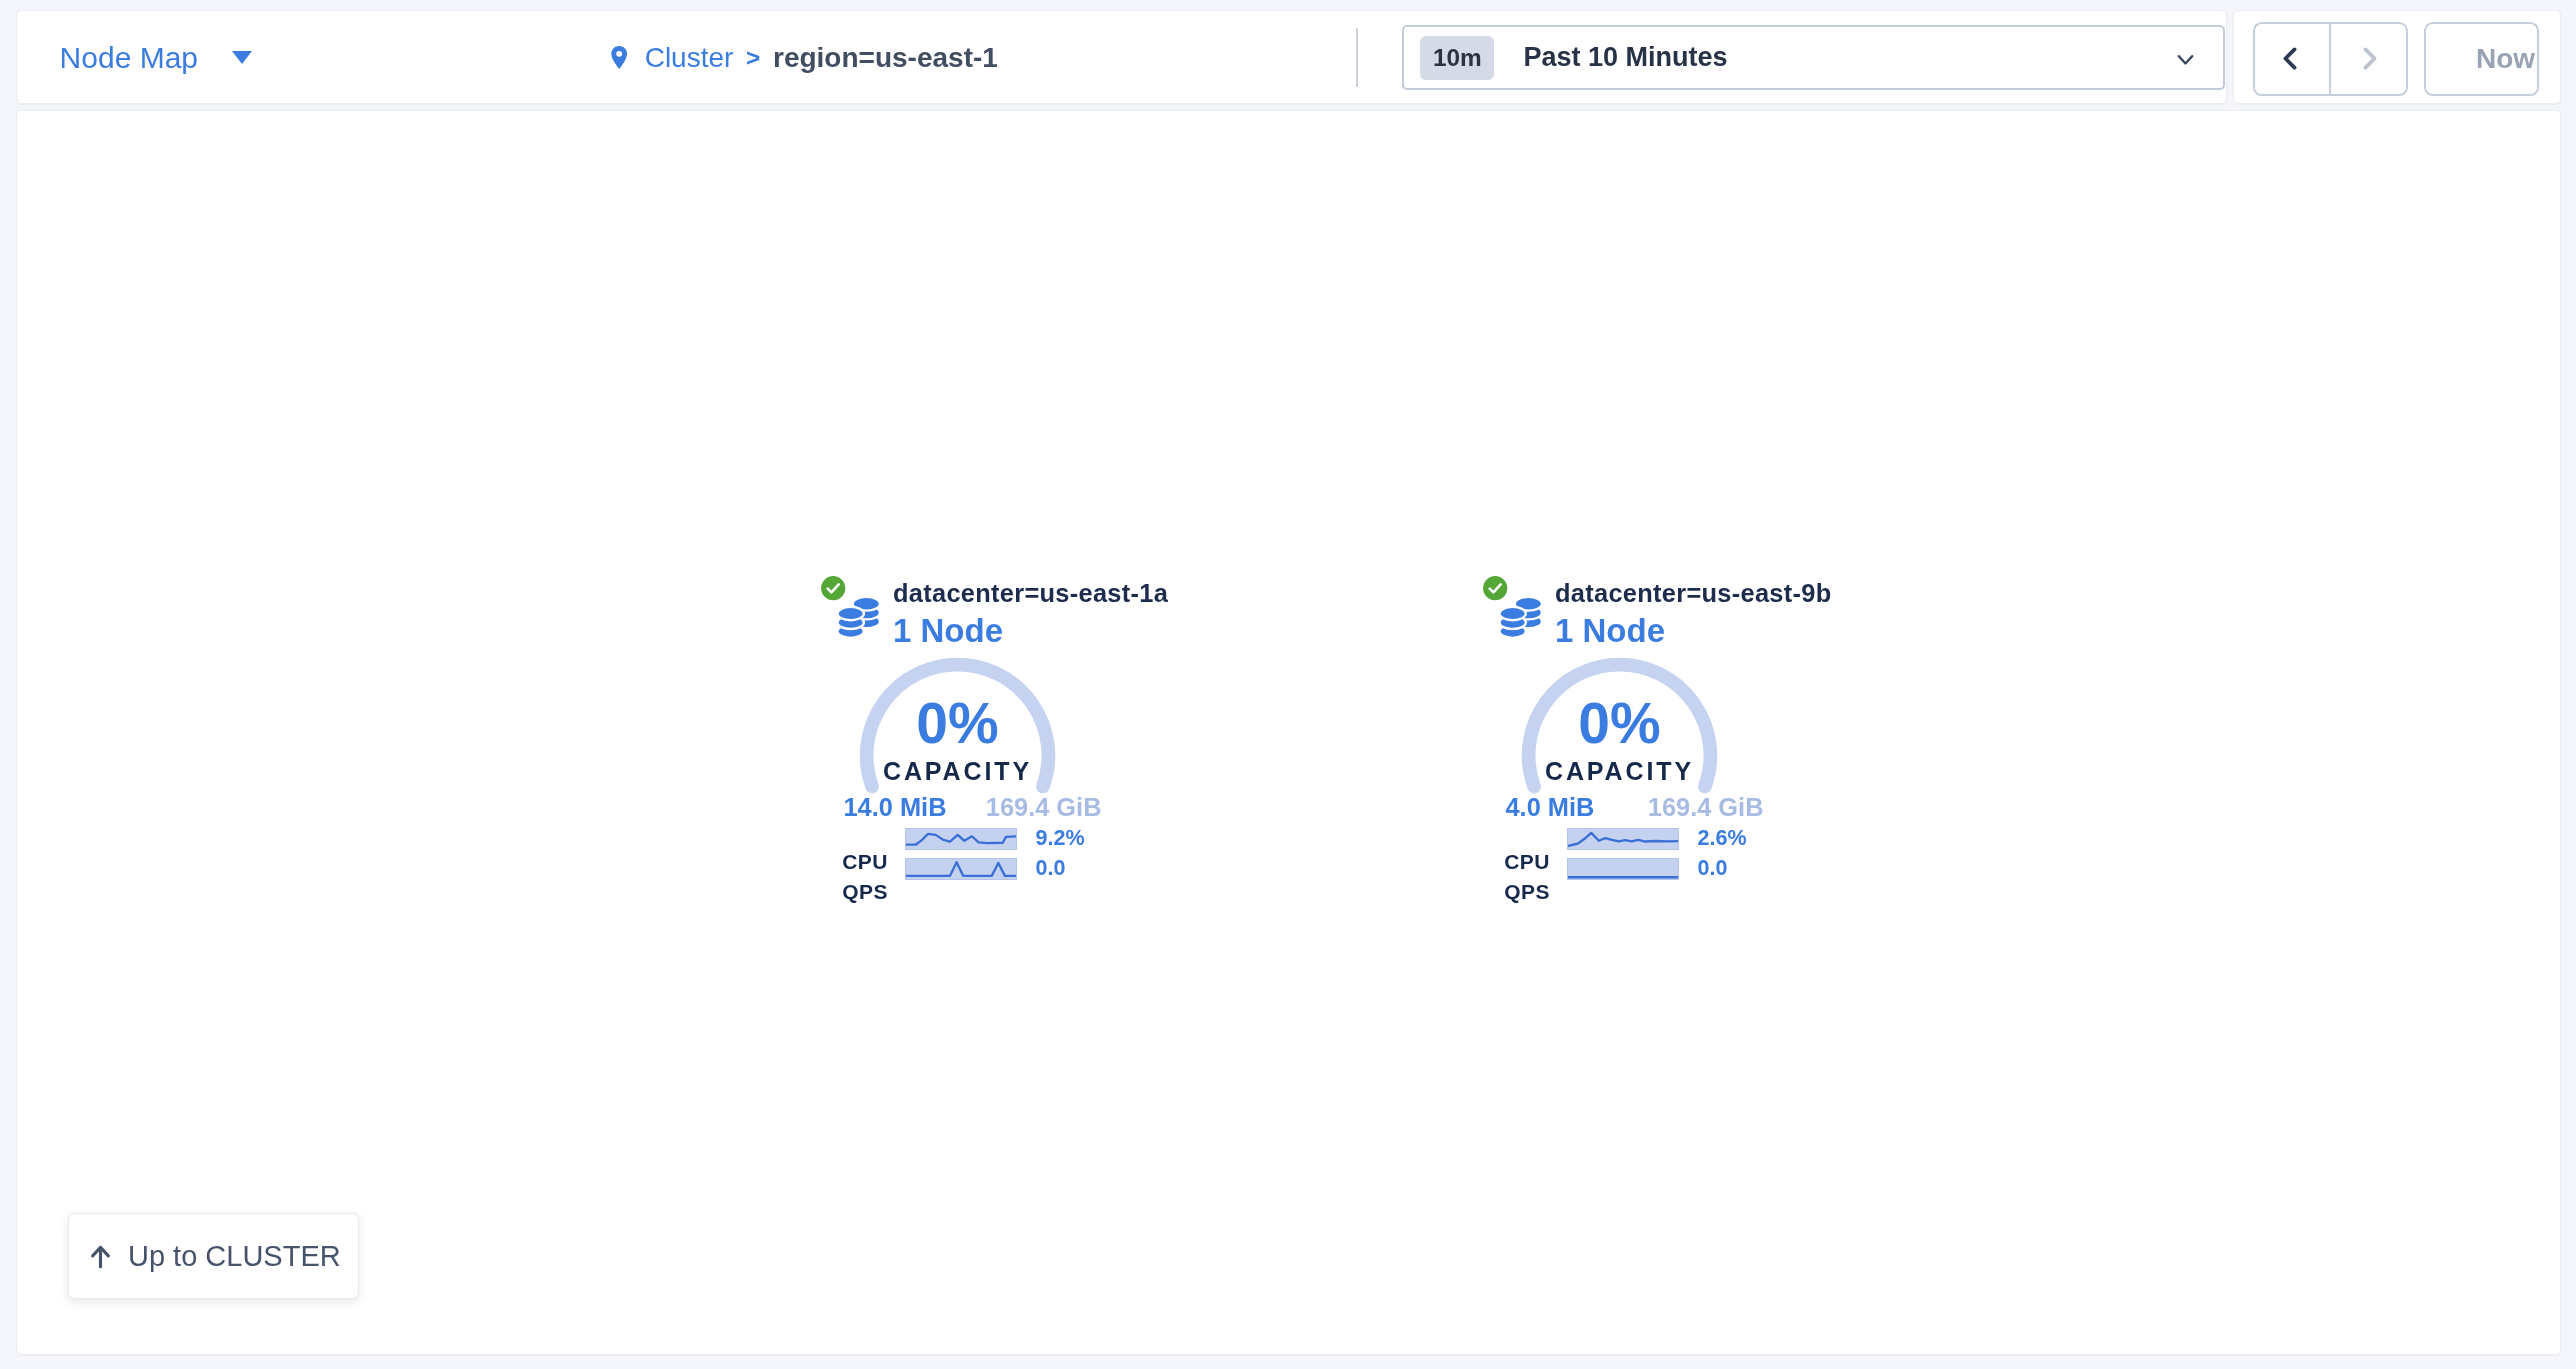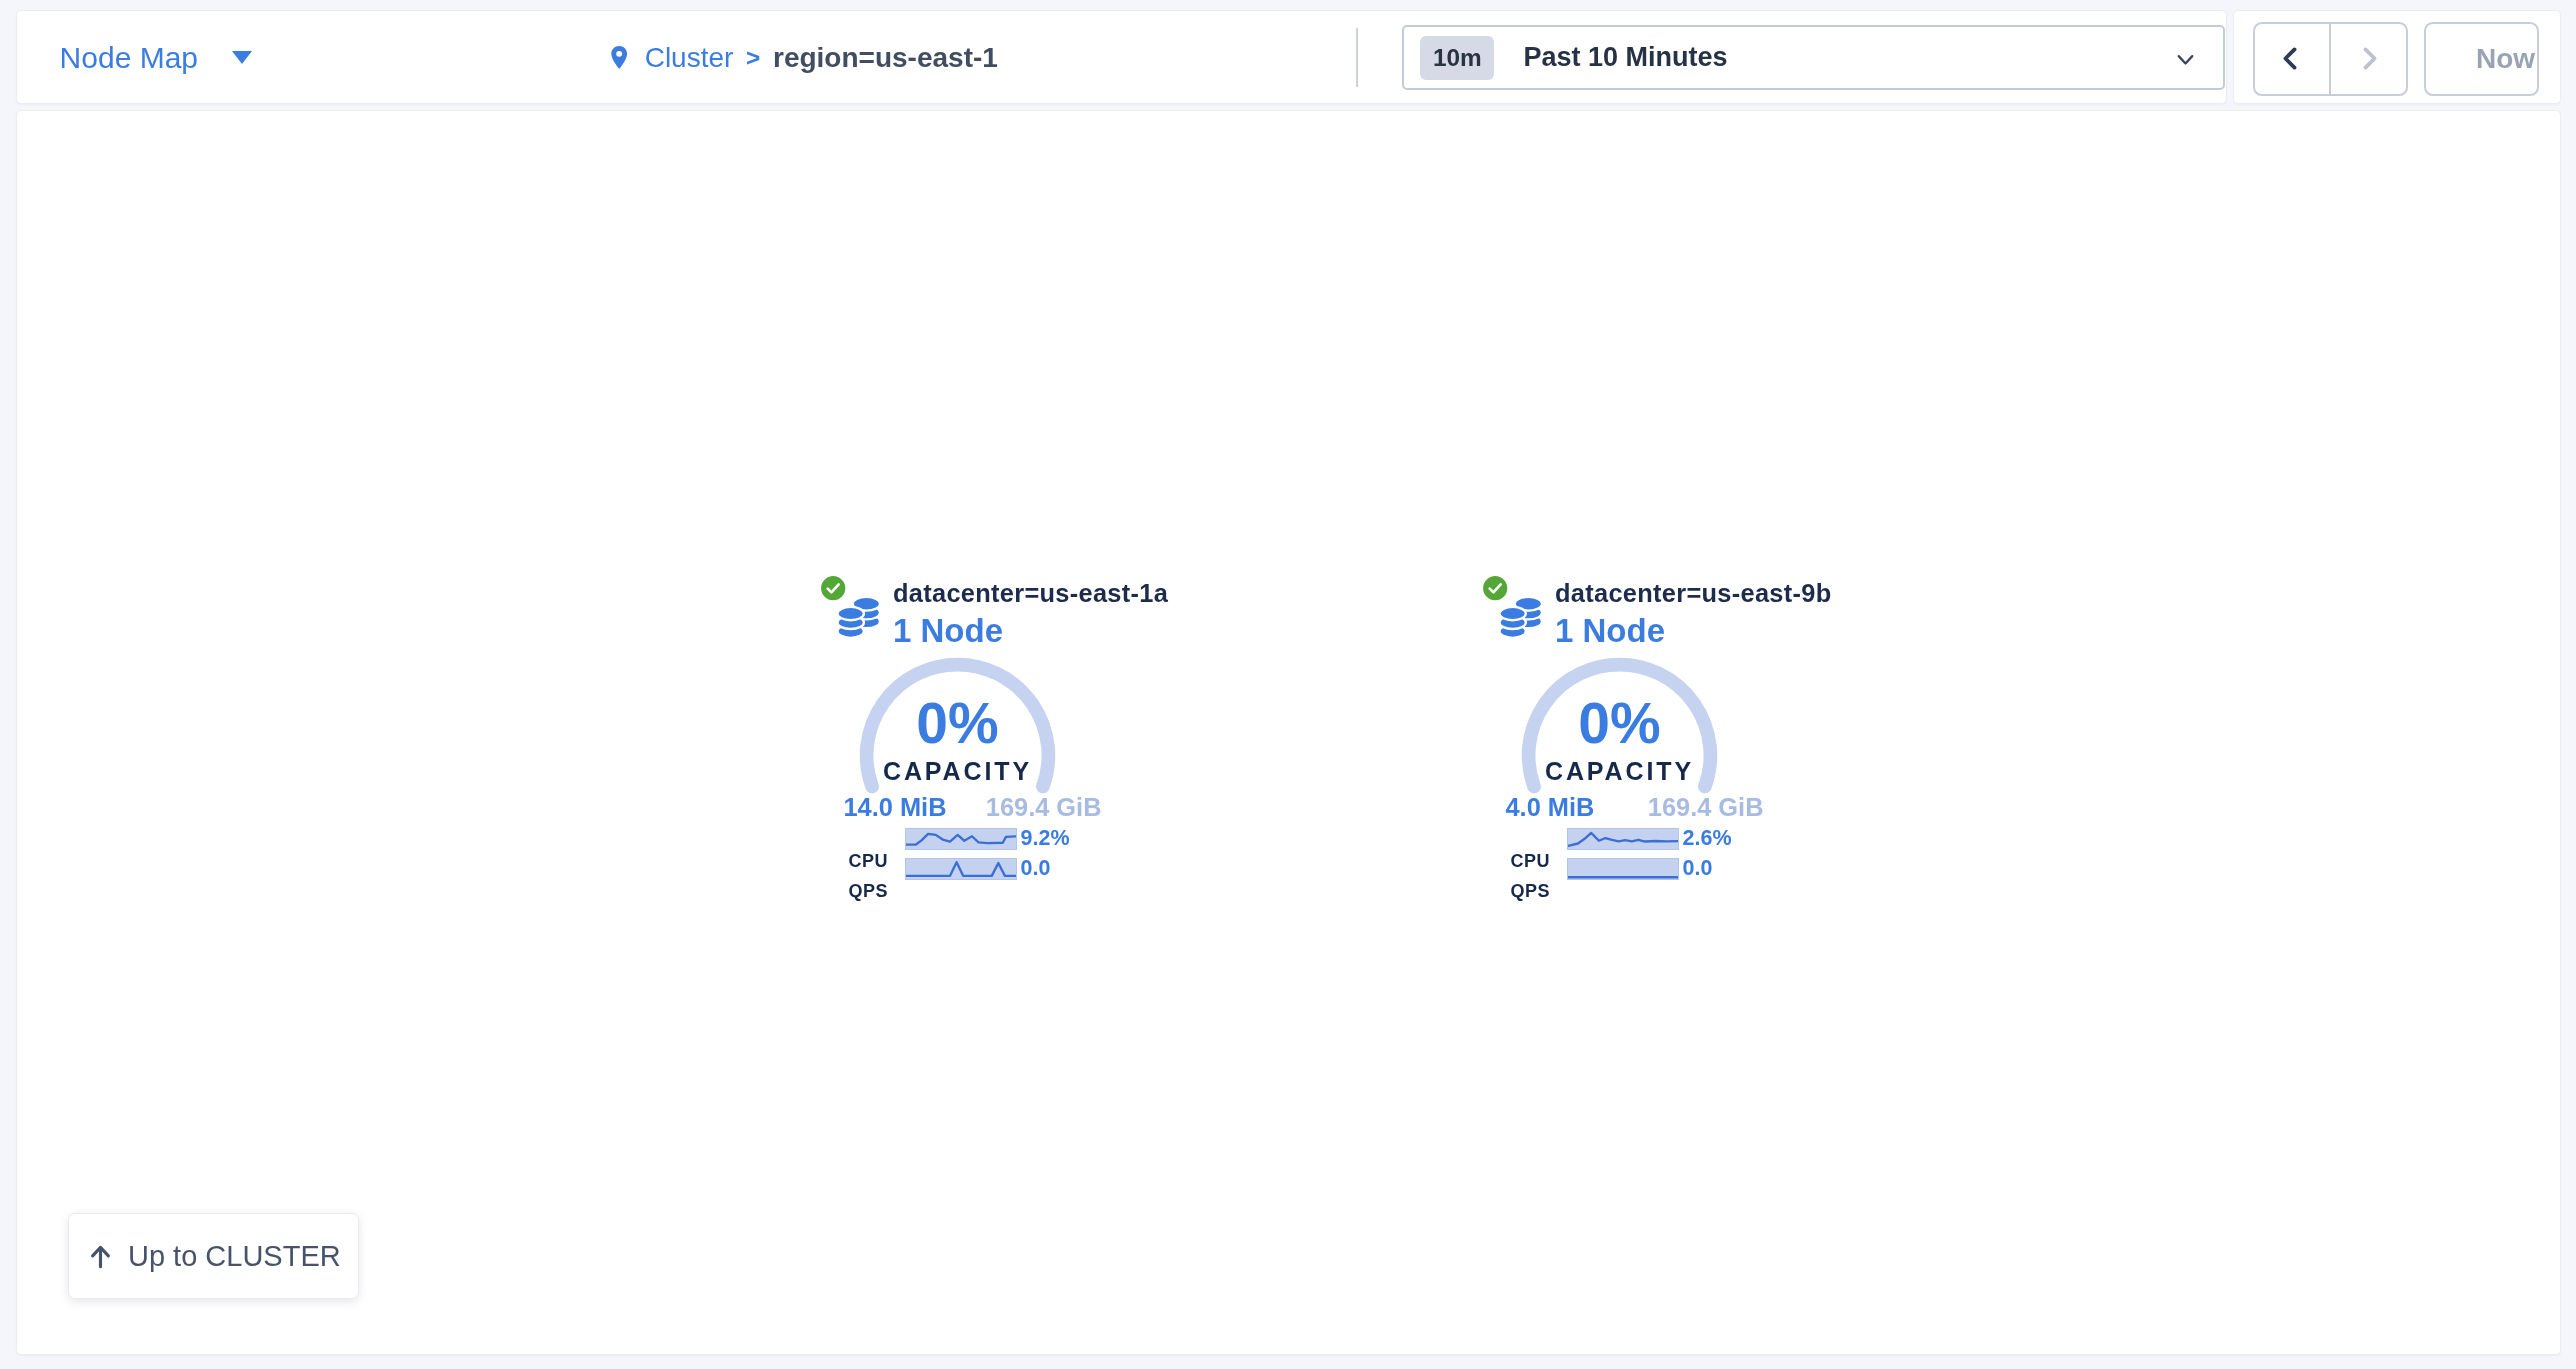--- a/index.html
+++ b/index.html
@@ -95,27 +95,27 @@
   .cap-values{
     position:absolute;left:23.5px;top:226px;width:258px;
     display:flex;justify-content:space-between;font-size:25.4px;font-weight:600;
   }
   .cap-used{color:#3b7ce0;}
   .cap-total{color:#a7bbe3;}
   .metric-row{position:absolute;left:0;width:342px;height:21.5px;display:flex;align-items:center;}
   .row-cpu{top:261px;}
   .row-qps{top:291px;}
   .metric-label{
-    width:68px;text-align:right;font-size:18px;font-weight:700;color:#16294a;letter-spacing:0.5px;margin-top:46px;
+    width:68px;text-align:right;font-size:21px;font-weight:700;color:#16294a;letter-spacing:0.5px;margin-top:46px;
   }
   .sparkline{
     margin-left:16.6px;background:#c4d2f0;border:1px solid #b3c4ea;
     display:block;box-sizing:content-box;
   }
-  .metric-value{margin-left:4px;font-size:21.5px;font-weight:700;color:#3b7ce0;}
+  .metric-value{margin-left:19px;font-size:21.5px;font-weight:700;color:#3b7ce0;}
 
   
   .up-button{
     position:absolute;left:68px;top:1213px;width:291px;height:86px;
     background:#fff;border:1px solid #e8eaef;border-radius:6.8px;
     box-shadow:0 2.9px 9.8px rgba(50,60,80,.12);
     display:flex;align-items:center;justify-content:center;gap:12.7px;
     font-size:29px;color:#47536a;cursor:pointer;box-sizing:border-box;
   }
 </style>

